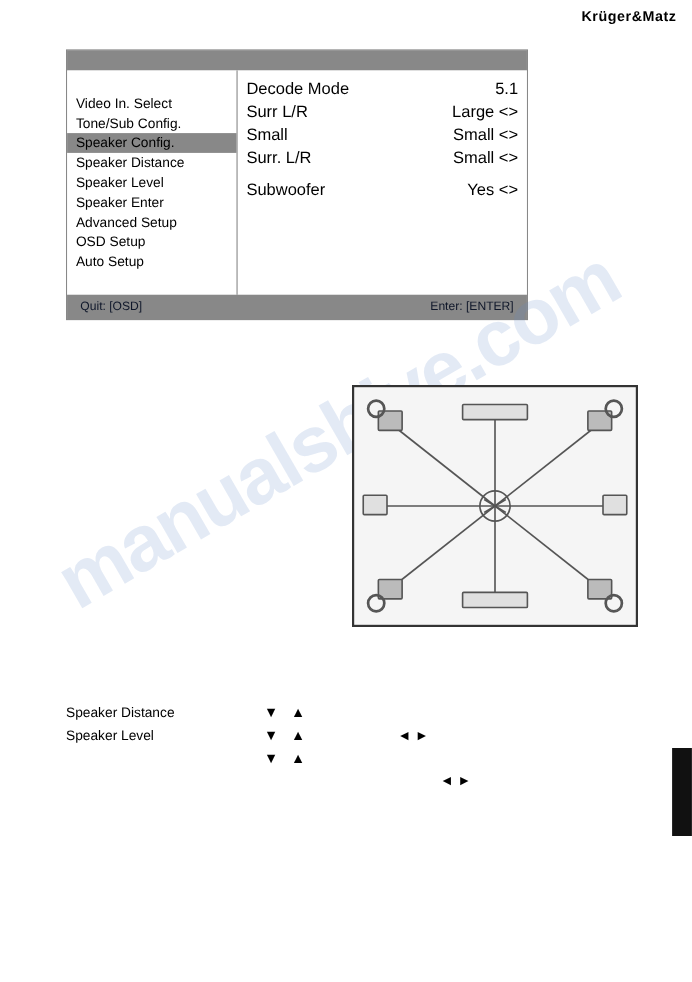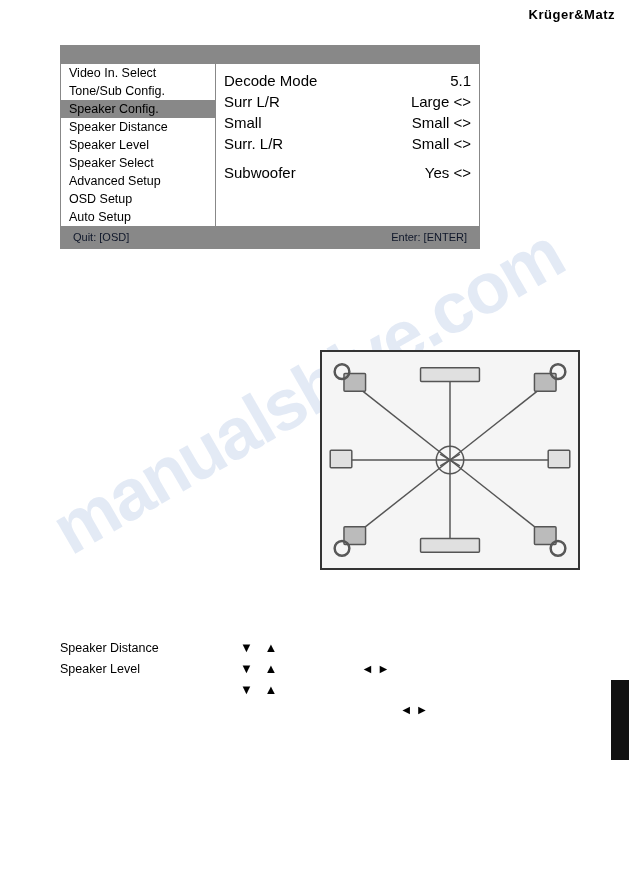--- a/index.html
+++ b/index.html
@@ -49,21 +49,21 @@
 
     .osd-body {
       display: flex;
       background: #fff;
     }
 
     
     .osd-menu {
       width: 155px;
       border-right: 1px solid #888;
-      padding: 0 0;
+      padding: 21px 0;
     }
     .osd-menu-item {
       padding: 2px 8px;
       font-size: 12.5px;
       color: #000;
       cursor: pointer;
       white-space: nowrap;
     }
     .osd-menu-item.active {
       background: #888;
@@ -185,21 +185,21 @@
   <div class="osd-top-bar"></div>
   <div class="osd-body">
 
     <div class="osd-menu">
 
     <div class="osd-menu-item">Video In. Select</div>
         <div class="osd-menu-item">Tone/Sub Config.</div>
         <div class="osd-menu-item active">Speaker Config.</div>
         <div class="osd-menu-item">Speaker Distance</div>
         <div class="osd-menu-item">Speaker Level</div>
-        <div class="osd-menu-item">Speaker Select</div>
+        <div class="osd-menu-item">Speaker Enter</div>
         <div class="osd-menu-item">Advanced Setup</div>
         <div class="osd-menu-item">OSD Setup</div>
         <div class="osd-menu-item">Auto Setup</div>
       </div>
 
     <div class="osd-content">
 
     <div class="osd-row">
           <span class="osd-label">Decode Mode</span>
           <span class="osd-value">5.1</span>

